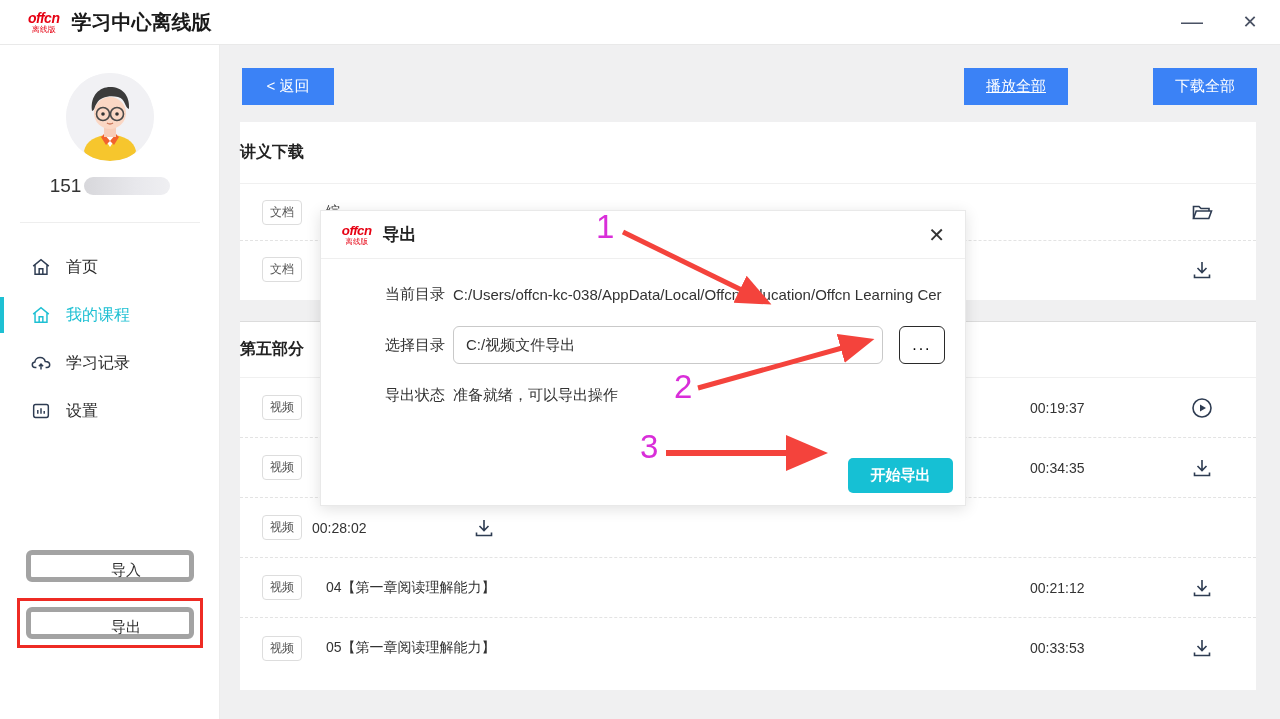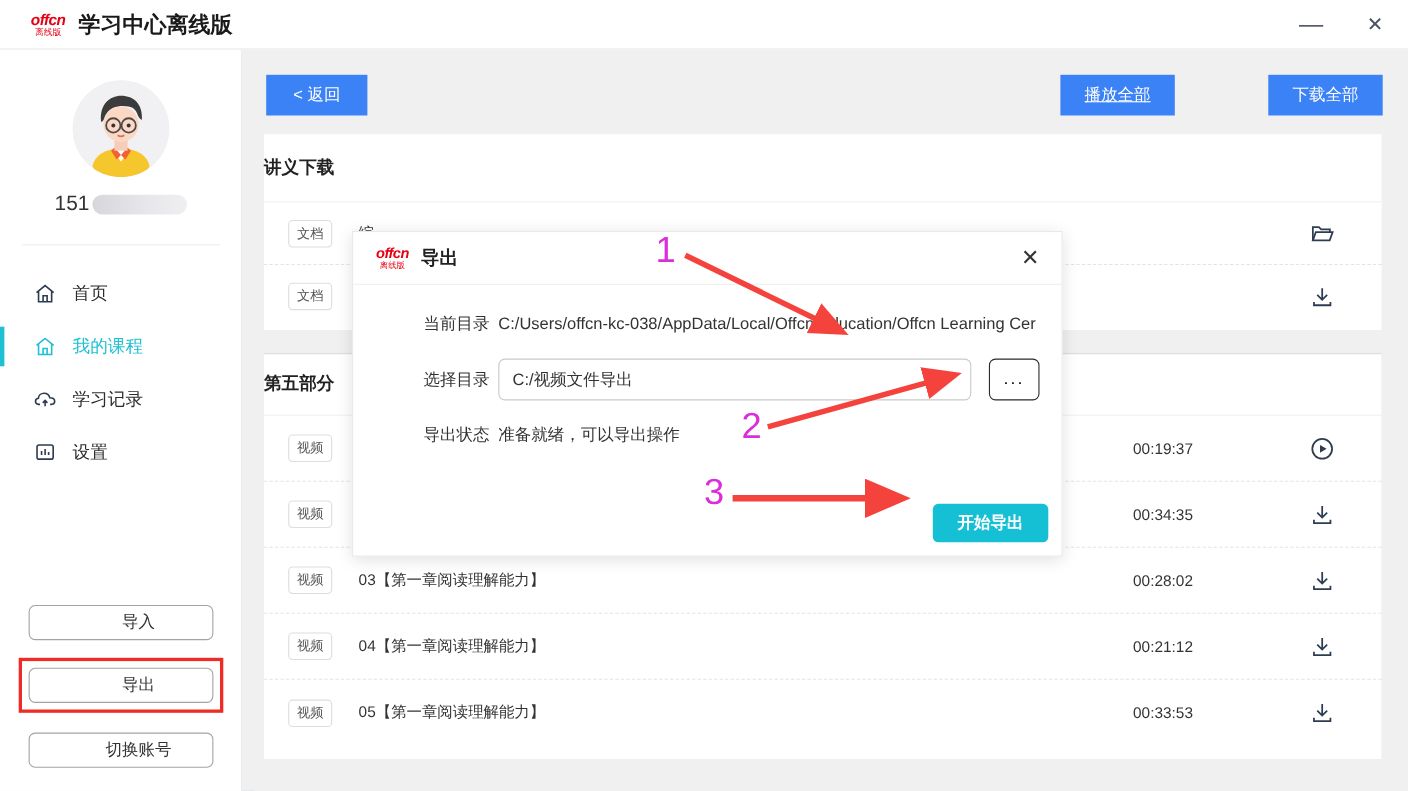--- a/index.html
+++ b/index.html
@@ -27,21 +27,21 @@
   .phone-mask { width:86px; height:18px; margin-left:3px; border-radius:9px;
                 background:linear-gradient(90deg,#d7d7db,#e8e8ec 60%,#efeff2); filter:blur(0.6px); }
   .side-divider { position:absolute; left:20px; top:177px; width:180px; height:0; border-top:1px solid #eeeeee; }
   .nav { position:absolute; left:0; top:198px; width:220px;text-align:center; }
   .nav-item { position:relative; height:48px; display:flex; align-items:center; cursor:pointer; }
   .nav-item .nav-icon { width:22px; height:22px; margin-left:30px; display:flex; align-items:center; }
   .nav-item .nav-label { font-size:16px; color:#2b2b2b; margin-left:14px; }
   .nav-item.active .nav-label { color:#1ec0d3; }
   .nav-item.active::before { content:""; position:absolute; left:0; top:6px; width:4px; height:36px; background:#1ec0d3; }
   .side-actions { position:absolute; left:0; top:505px; width:220px; }
-  .side-btn { display:block; width:168px; height:32px; margin:0 auto; background:#fff; border:1px solid #a3a3a3;
+  .side-btn { display:block; width:168px; height:32px; margin:0 auto; background:#fff; border:5px solid #a3a3a3;
               border-radius:6px; font-size:15px; color:#333; text-align:center; line-height:30px; cursor:pointer;padding-left:32px; }
   .red-box { width:186px; margin:16px auto 0 auto; border:3px solid #ee2b24; padding:6px 0; }
   .gap-top { margin-top:18px; }
 
   
   .toolbar-btn { position:absolute; background:#3b82f6; color:#fff; border:none; border-radius:0;
                  font-size:15px; cursor:pointer; }
   .btn-back { left:242px; top:68px; width:92px; height:37px; }
   .btn-play-all { left:964px; top:68px; width:104px; height:37px;text-decoration:underline; }
   .btn-dl-all { left:1153px; top:68px; width:104px; height:37px; }
@@ -164,21 +164,20 @@
         </span>
         <span class="nav-label">设置</span>
       </div>
     </nav>
 
     <div class="side-actions">
       <button class="side-btn">导入</button>
       <div class="red-box">
         <button class="side-btn">导出</button>
       </div>
-      <button class="side-btn gap-top">切换账号</button>
     </div>
   </aside>
 
   <button class="toolbar-btn btn-back">&lt; 返回</button>
   <button class="toolbar-btn btn-play-all">播放全部</button>
   <button class="toolbar-btn btn-dl-all">下载全部</button>
 
   <section class="card card1">
     <div class="card-header">
       <span class="card-title">讲义下载</span>
@@ -227,21 +226,20 @@
       <span class="row-time">00:34:35</span>
       <span class="row-icon">
         <svg class="ic" width="24" height="24" viewBox="0 0 24 24">
             <path d="M12 4 V14 M7.5 10 L12 14.5 L16.5 10"></path>
             <path d="M4.5 16.5 V19.5 H19.5 V16.5"></path>
           </svg>
       </span>
     </div>
     <div class="row">
       <span class="badge">视频</span>
-      <span class="row-label">03【第一章阅读理解能力】</span>
       <span class="row-time">00:28:02</span>
       <span class="row-icon">
         <svg class="ic" width="24" height="24" viewBox="0 0 24 24">
             <path d="M12 4 V14 M7.5 10 L12 14.5 L16.5 10"></path>
             <path d="M4.5 16.5 V19.5 H19.5 V16.5"></path>
           </svg>
       </span>
     </div>
     <div class="row">
       <span class="badge">视频</span>

